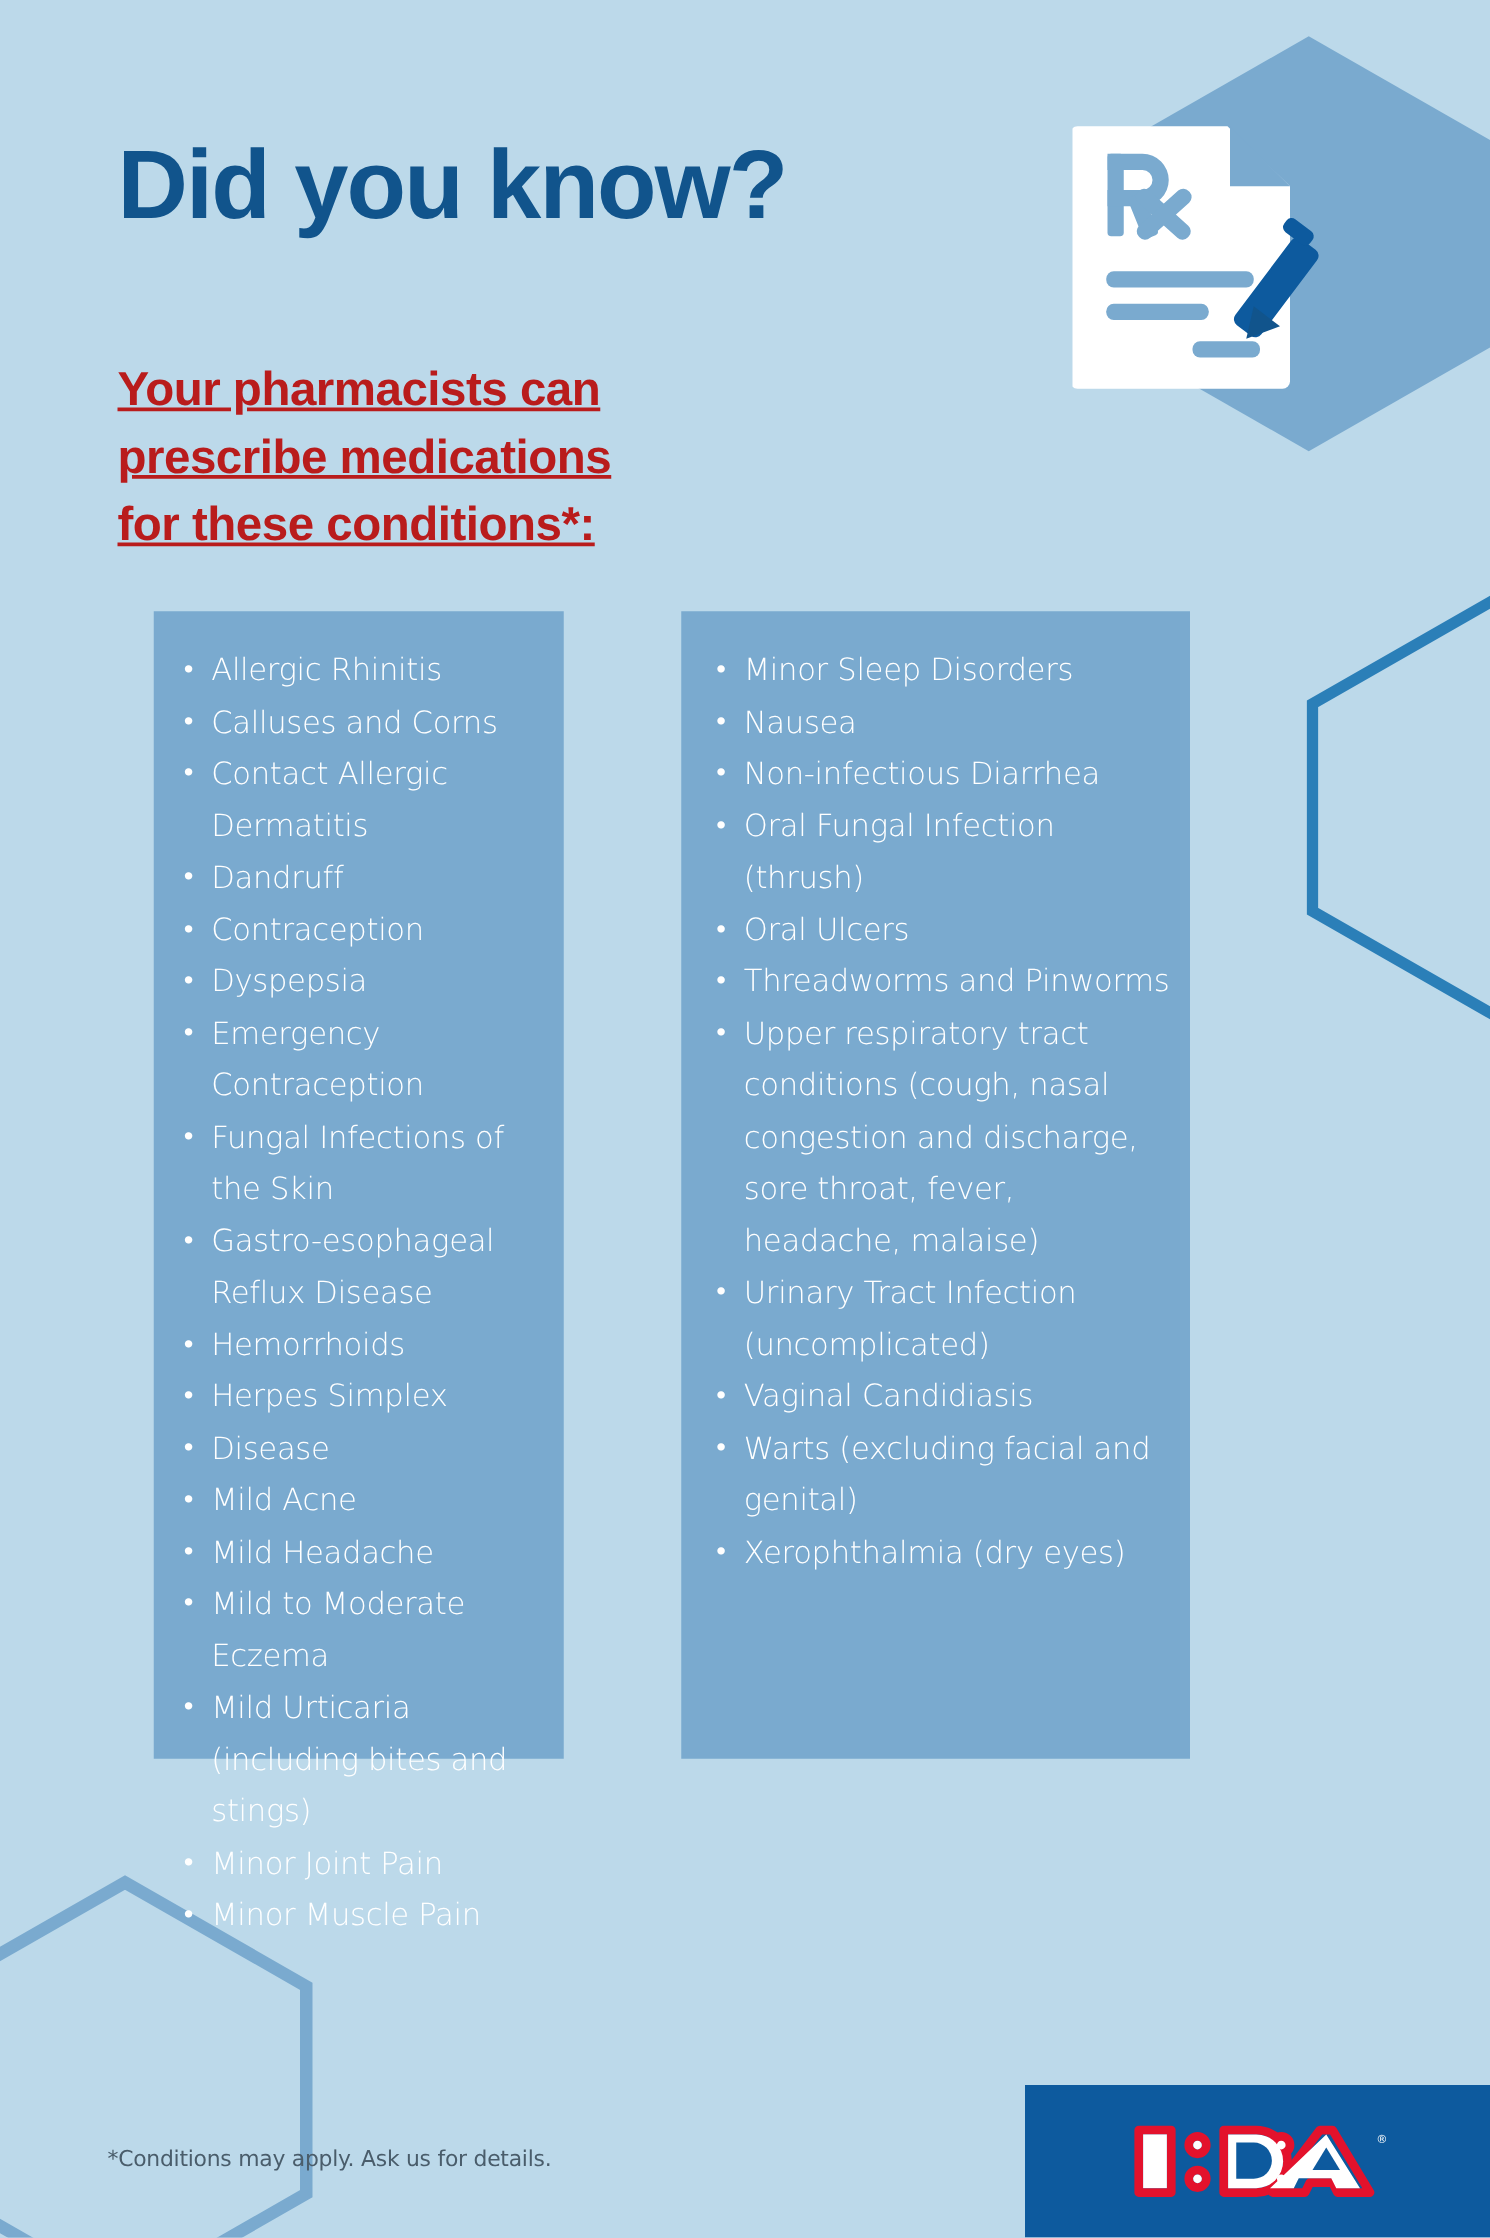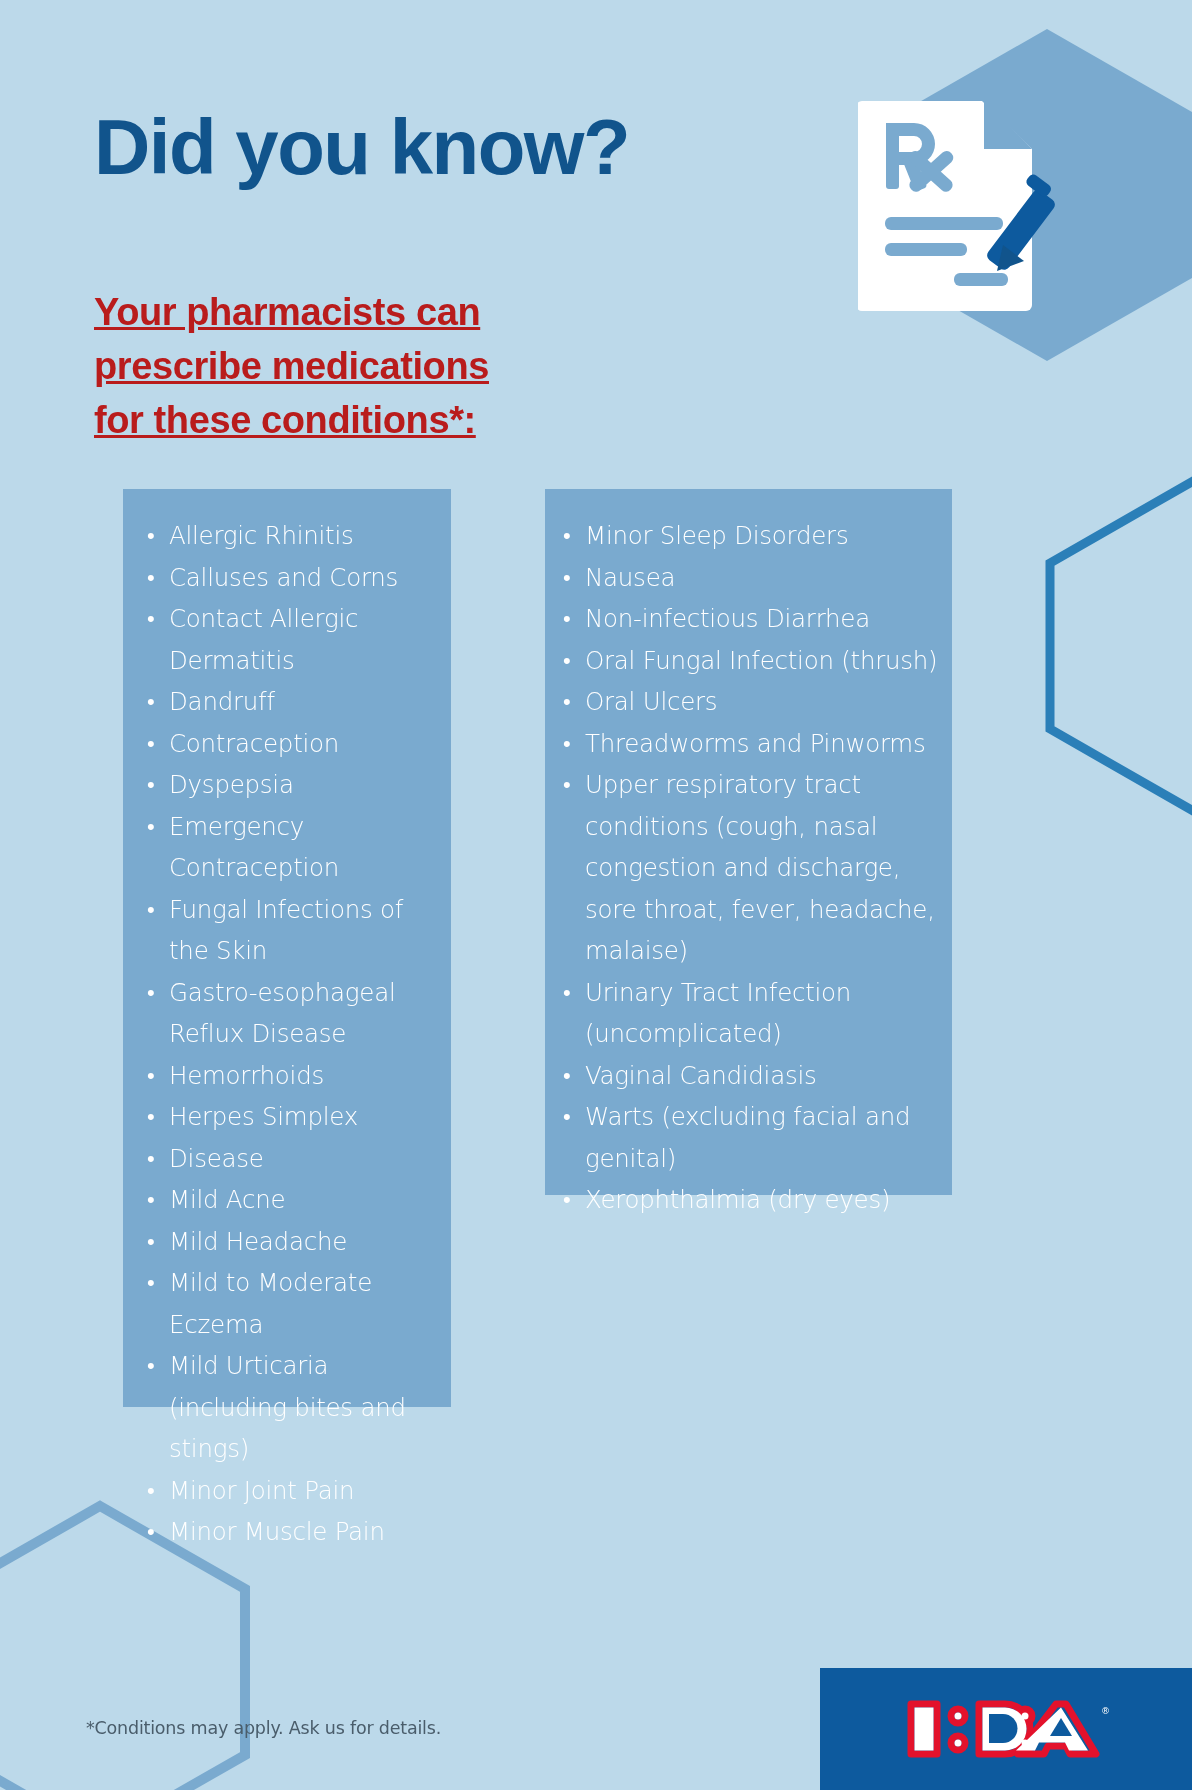--- a/index.html
+++ b/index.html
@@ -82,22 +82,22 @@
     top: 489px;
     width: 328px;
     height: 918px;
     padding: 26px 16px 26px 18px;
     margin-left: 28px;
   }
   .panel-right {
     left: 545px;
     top: 489px;
     width: 407px;
-    height: 706px;
-    padding: 26px 12px 26px 12px;
+    height: 918px;
+    padding: 26px 12px 26px 22px;
   }
 
   ul.cond-list {
     list-style: none;
     margin: 0;
     padding: 0;
   }
   ul.cond-list li {
     position: relative;
     color: #ffffff;

